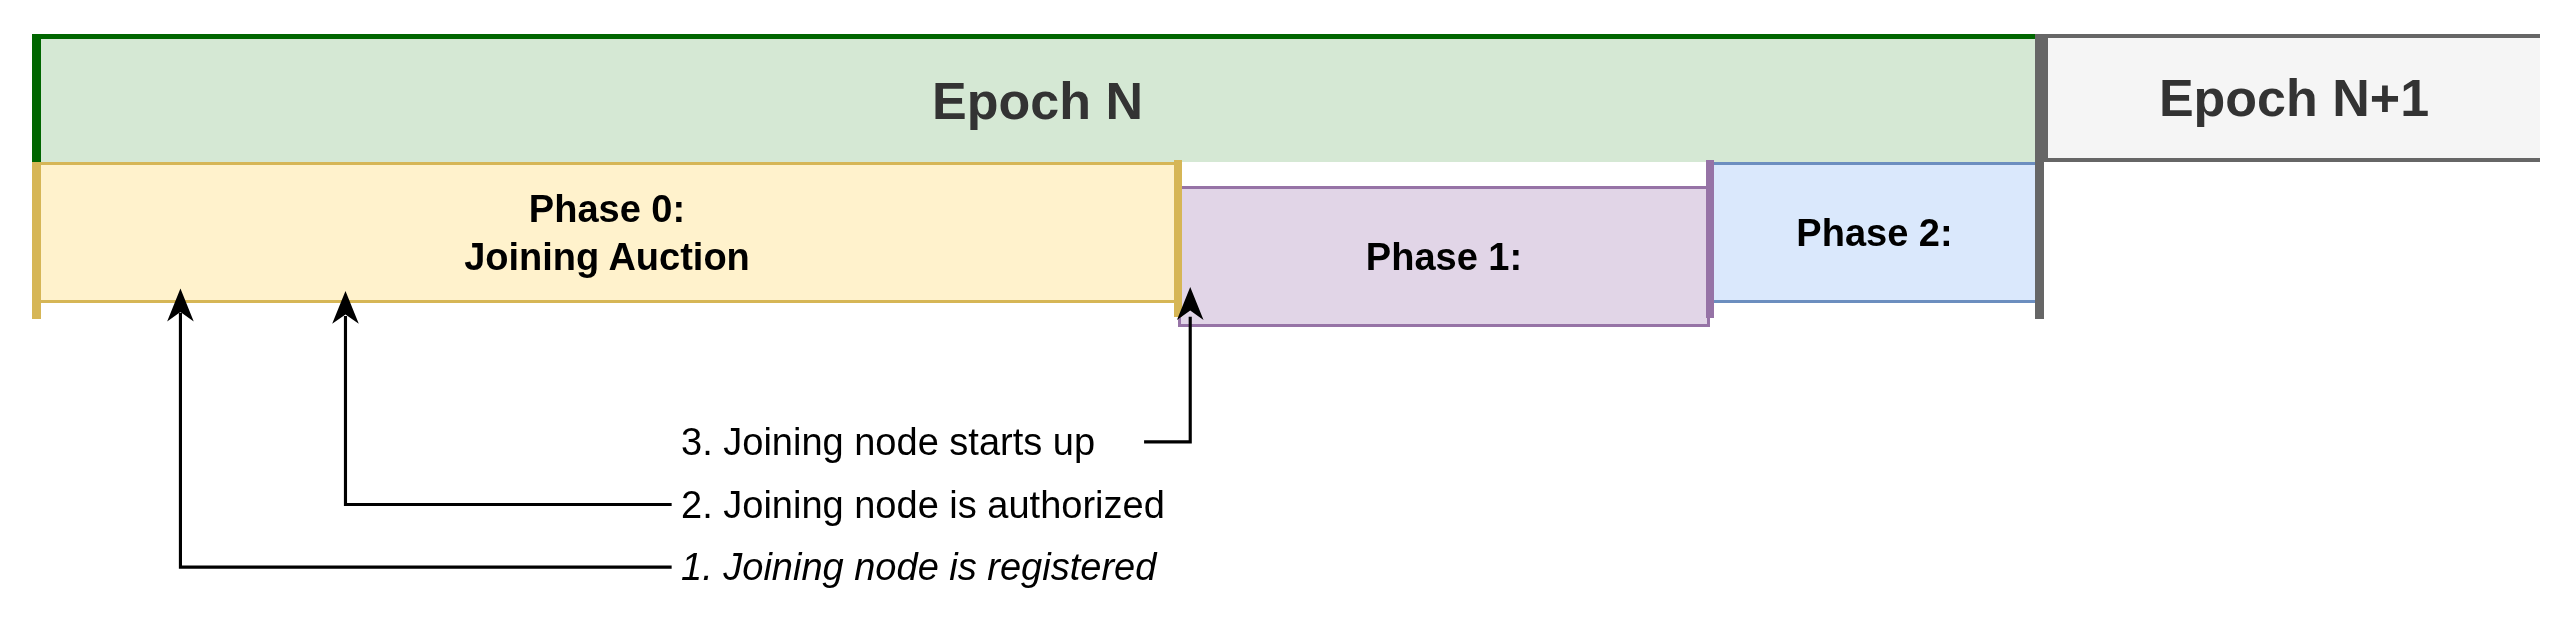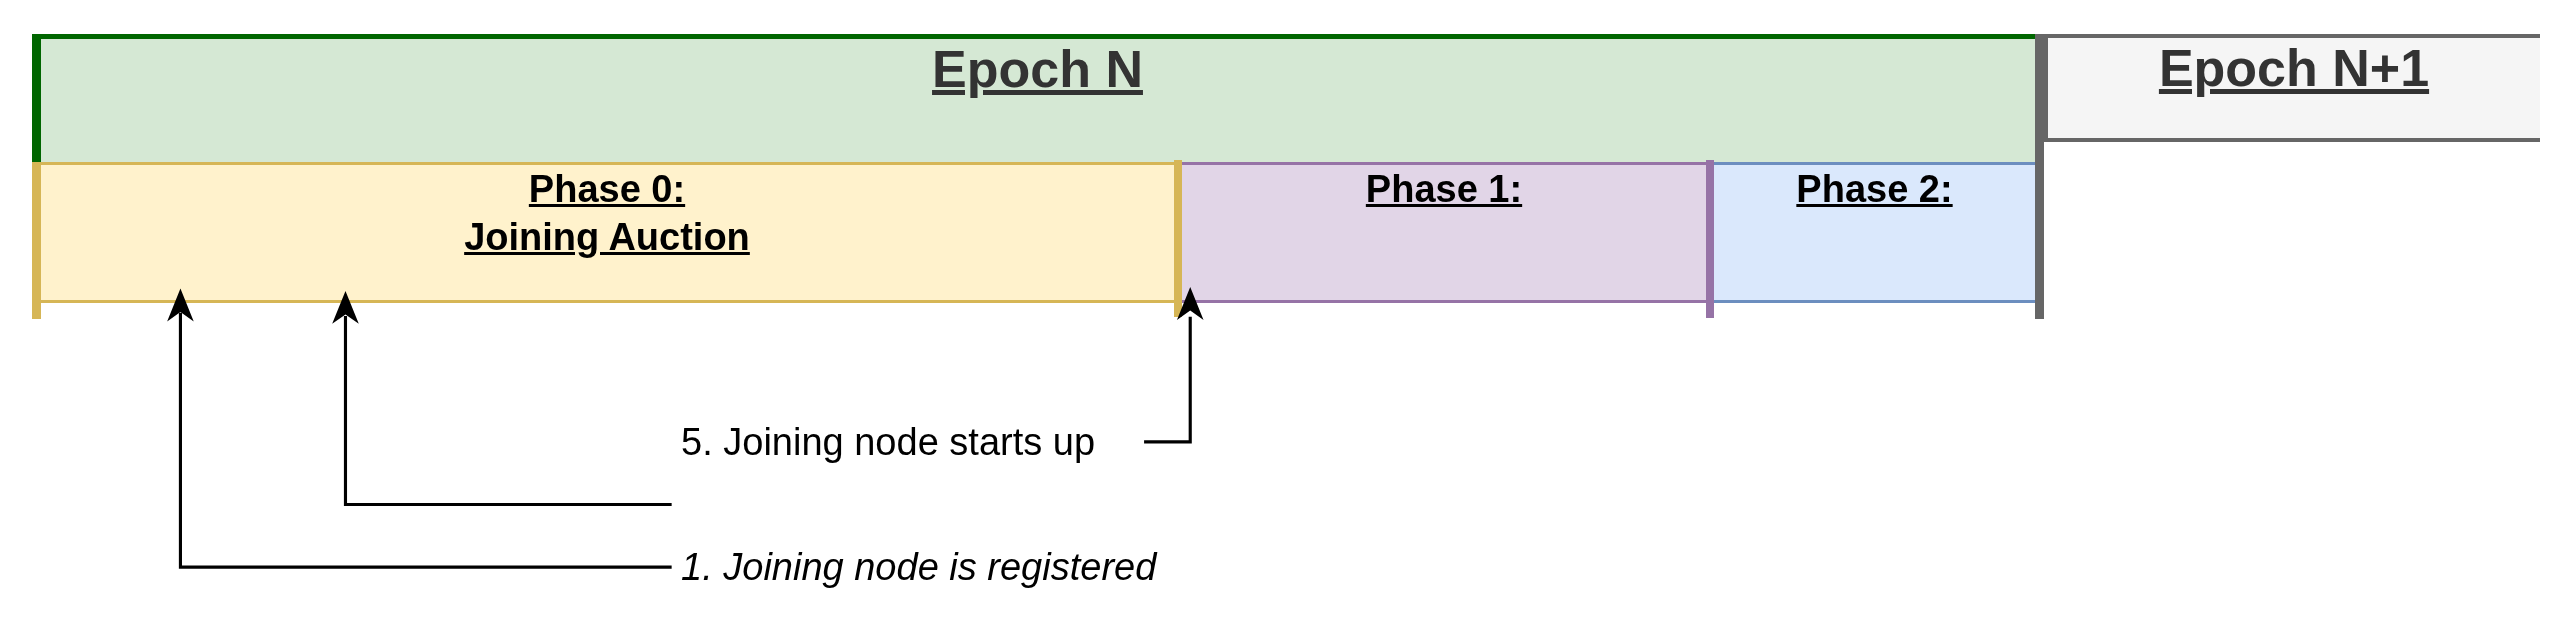--- a/index.html
+++ b/index.html
@@ -14,36 +14,35 @@
     background: #ffffff;
     font-family: "Liberation Sans", "DejaVu Sans", sans-serif;
     overflow: hidden;
   }
   .box {
     position: absolute;
     box-sizing: border-box;
     display: flex;
     flex-direction: column;
     align-items: center;
-    justify-content: flex-start;
+    justify-content: center;
     text-align: center;
     white-space: nowrap;
-    text-decoration: underline;
   }
   
   .epoch-n {
     left: 36px; top: 34px; width: 2003px; height: 128px;
     background: var(--epoch-n-fill, #d5e8d4);
     border-top: 5.5px solid var(--epoch-n-border, #006600);
     color: #333333;
     font-size: 52px;
     font-weight: bold;
   }
   .epoch-n1 {
-    left: 2044px; top: 34px; width: 496px; height: 108px;
+    left: 2044px; top: 34px; width: 496px; height: 128px;
     background: var(--epoch-n1-fill, #f5f5f5);
     border: 4.7px solid var(--epoch-n1-border, #666666);
     border-right: none;
     color: #333333;
     font-size: 52px;
     font-weight: bold;
   }
   
   .phase {
     top: 162px; height: 141px;
@@ -54,20 +53,21 @@
   }
   .phase0 {
     left: 36px; width: 1142px;
     background: var(--phase0-fill, #fff2cc);
     border: 3.9px solid var(--phase0-border, #d6b656);
   }
   .phase1 {
     left: 1178px; width: 532px;
     background: var(--phase1-fill, #e1d5e7);
     border: 3.9px solid var(--phase1-border, #9673a6);
+    margin-top: 24px;
   }
   .phase2 {
     left: 1710px; width: 329px;
     background: var(--phase2-fill, #dae8fc);
     border: 3.9px solid var(--phase2-border, #6c8ebf);
   }
   
   .ms { position: absolute; }
   .ms-epoch-start-green { left: 32px; top: 34px; width: 8.6px; height: 128px; background: var(--epoch-n-border, #006600); }
   .ms-phase0-gold       { left: 32px; top: 162px; width: 8.6px; height: 157px; background: var(--phase0-border, #d6b656); }
@@ -135,17 +135,18 @@
     <g stroke="#000000" stroke-width="4" fill="none">
       <path d="M858 645 H441 V404"></path>
       <path d="M441 372 L424 414 L441 402 L458 414 Z" fill="#000000" stroke="none"></path>
     </g>
     <g stroke="#000000" stroke-width="4" fill="none">
       <path d="M1462 565 H1521 V405"></path>
       <path d="M1521 367 L1504 409 L1521 397 L1538 409 Z" fill="#000000" stroke="none"></path>
     </g>
   </svg>
 
-  <div class="evt-label evt-3">5. Joining node starts up</div>
+  <div class="evt-label evt-3">3. Joining node starts up</div>
+  <div class="evt-label evt-2">2. Joining node is authorized</div>
   <div class="evt-label evt-1">1. Joining node is registered</div>
 
 </div>
 
 
 </body></html>

